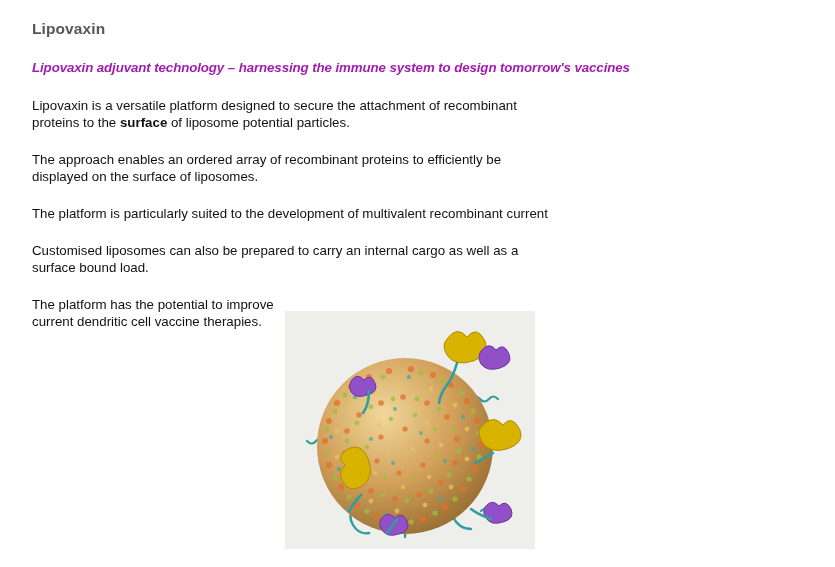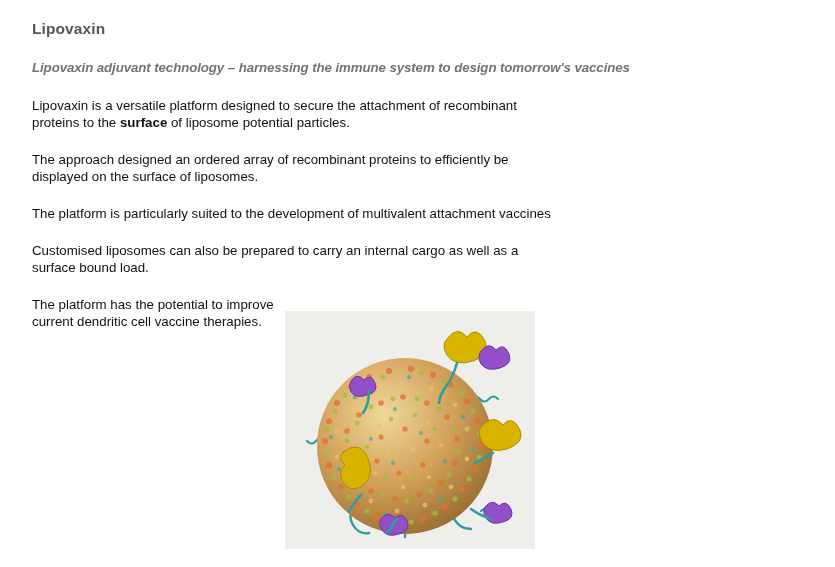--- a/index.html
+++ b/index.html
@@ -25,21 +25,21 @@
     font-size: 15.5px;
     font-weight: bold;
     color: #56565c;
     margin: 6px 0 0 0;
     letter-spacing: 0.1px;
   }
   .subtitle {
     font-size: 13.3px;
     font-weight: bold;
     font-style: italic;
-    color: #737373;
+    color: #a21caf;
     margin: 22px 0 0 0;
     letter-spacing: -0.1px;
   }
   .body-col {
     width: 520px;
   }
   p.para {
     font-size: 13.3px;
     line-height: 17px;
     color: #111111;
@@ -73,23 +73,23 @@
 <div class="page">
 
   <h1 class="title">Lipovaxin</h1>
 
   <h2 class="subtitle">Lipovaxin adjuvant technology – harnessing the immune system to design tomorrow's vaccines</h2>
 
   <div class="body-col">
 
     <p class="para first"><span>Lipovaxin is a versatile platform designed to secure the attachment of recombinant proteins to the </span><b>surface</b><span> of liposome potential particles.</span></p>
 
-    <p class="para">The approach designed an ordered array of recombinant proteins to efficiently be displayed on the surface of liposomes.</p>
-
-    <p class="para">The platform is particularly suited to the development of multivalent attachment vaccines</p>
+    <p class="para">The approach enables an ordered array of recombinant proteins to efficiently be displayed on the surface of liposomes.</p>
+
+    <p class="para">The platform is particularly suited to the development of multivalent recombinant current</p>
 
 
     <p class="para">Customised liposomes can also be prepared to carry an internal cargo as well as a surface bound load.</p>
 
     <p class="para narrow">The platform has the potential to improve current dendritic cell vaccine therapies.</p>
 
   </div>
 
   <div class="figure">
     <svg width="250" height="238" viewBox="0 0 250 238" xmlns="http://www.w3.org/2000/svg" aria-hidden="true">

